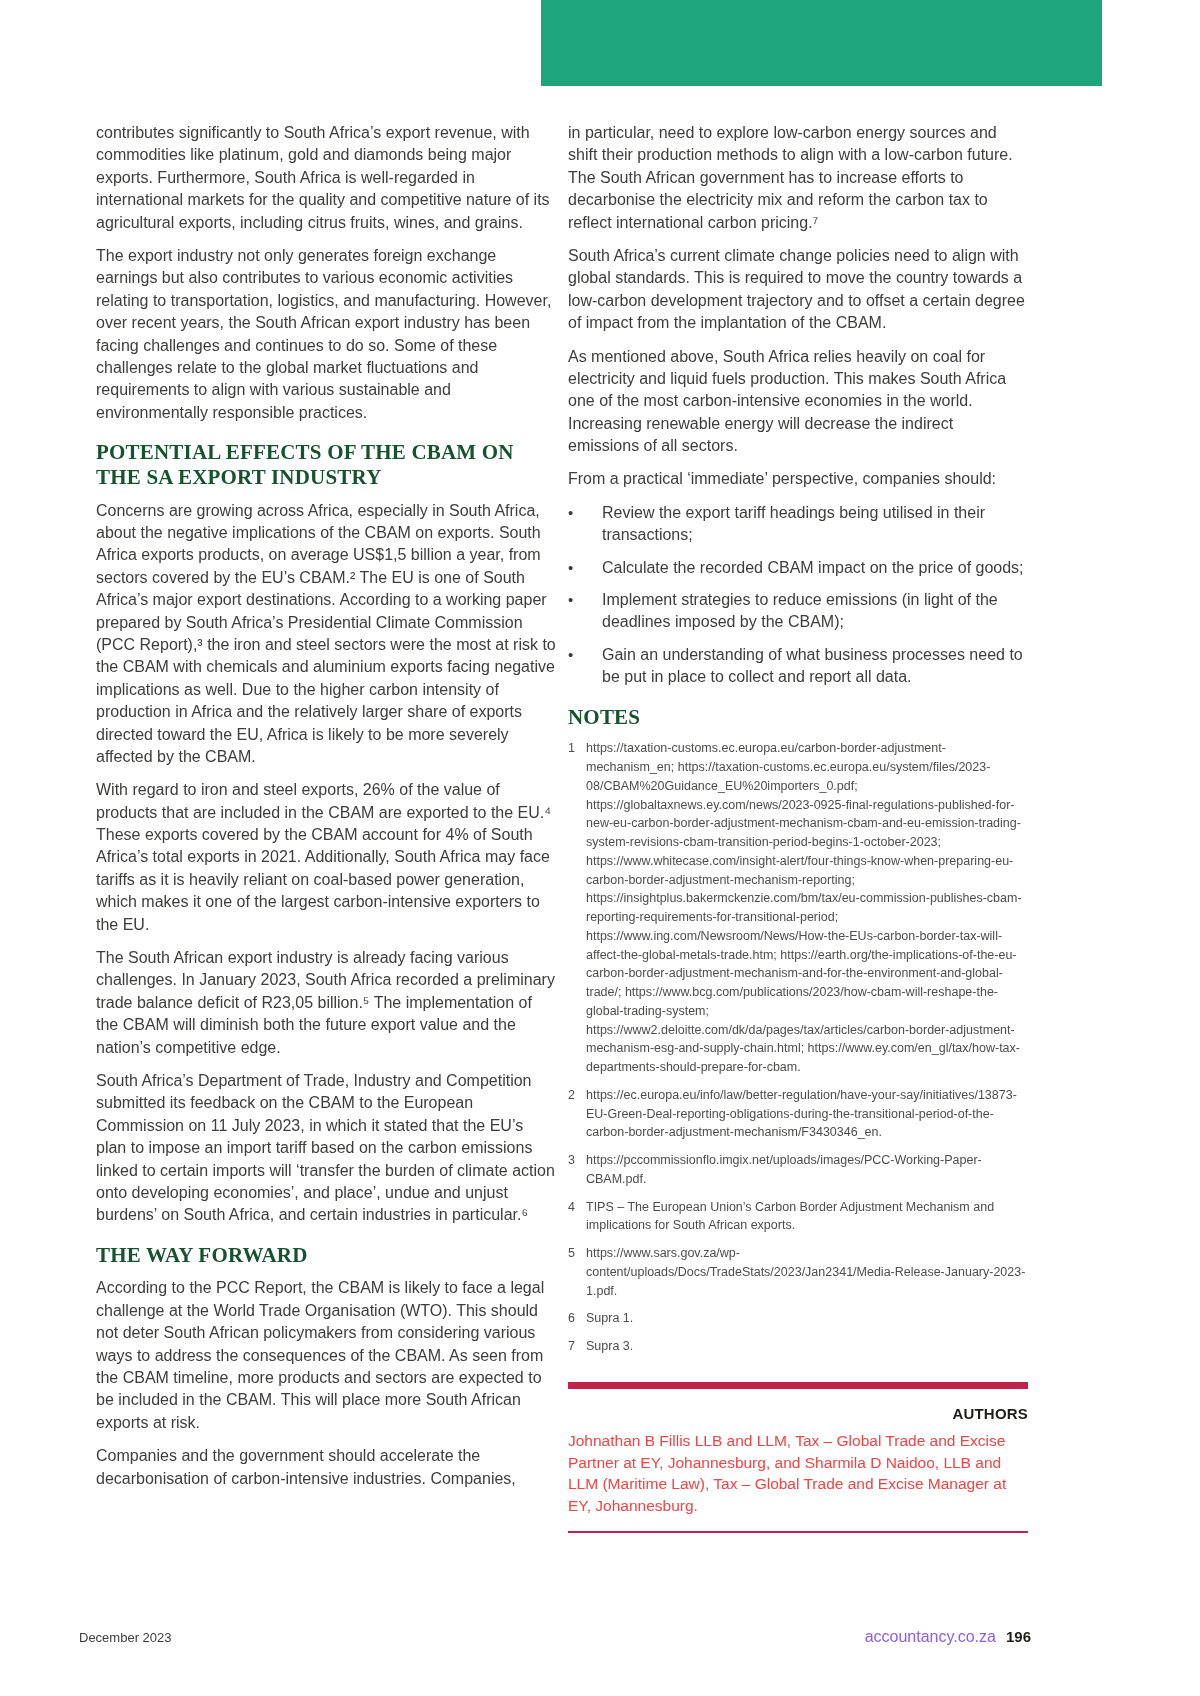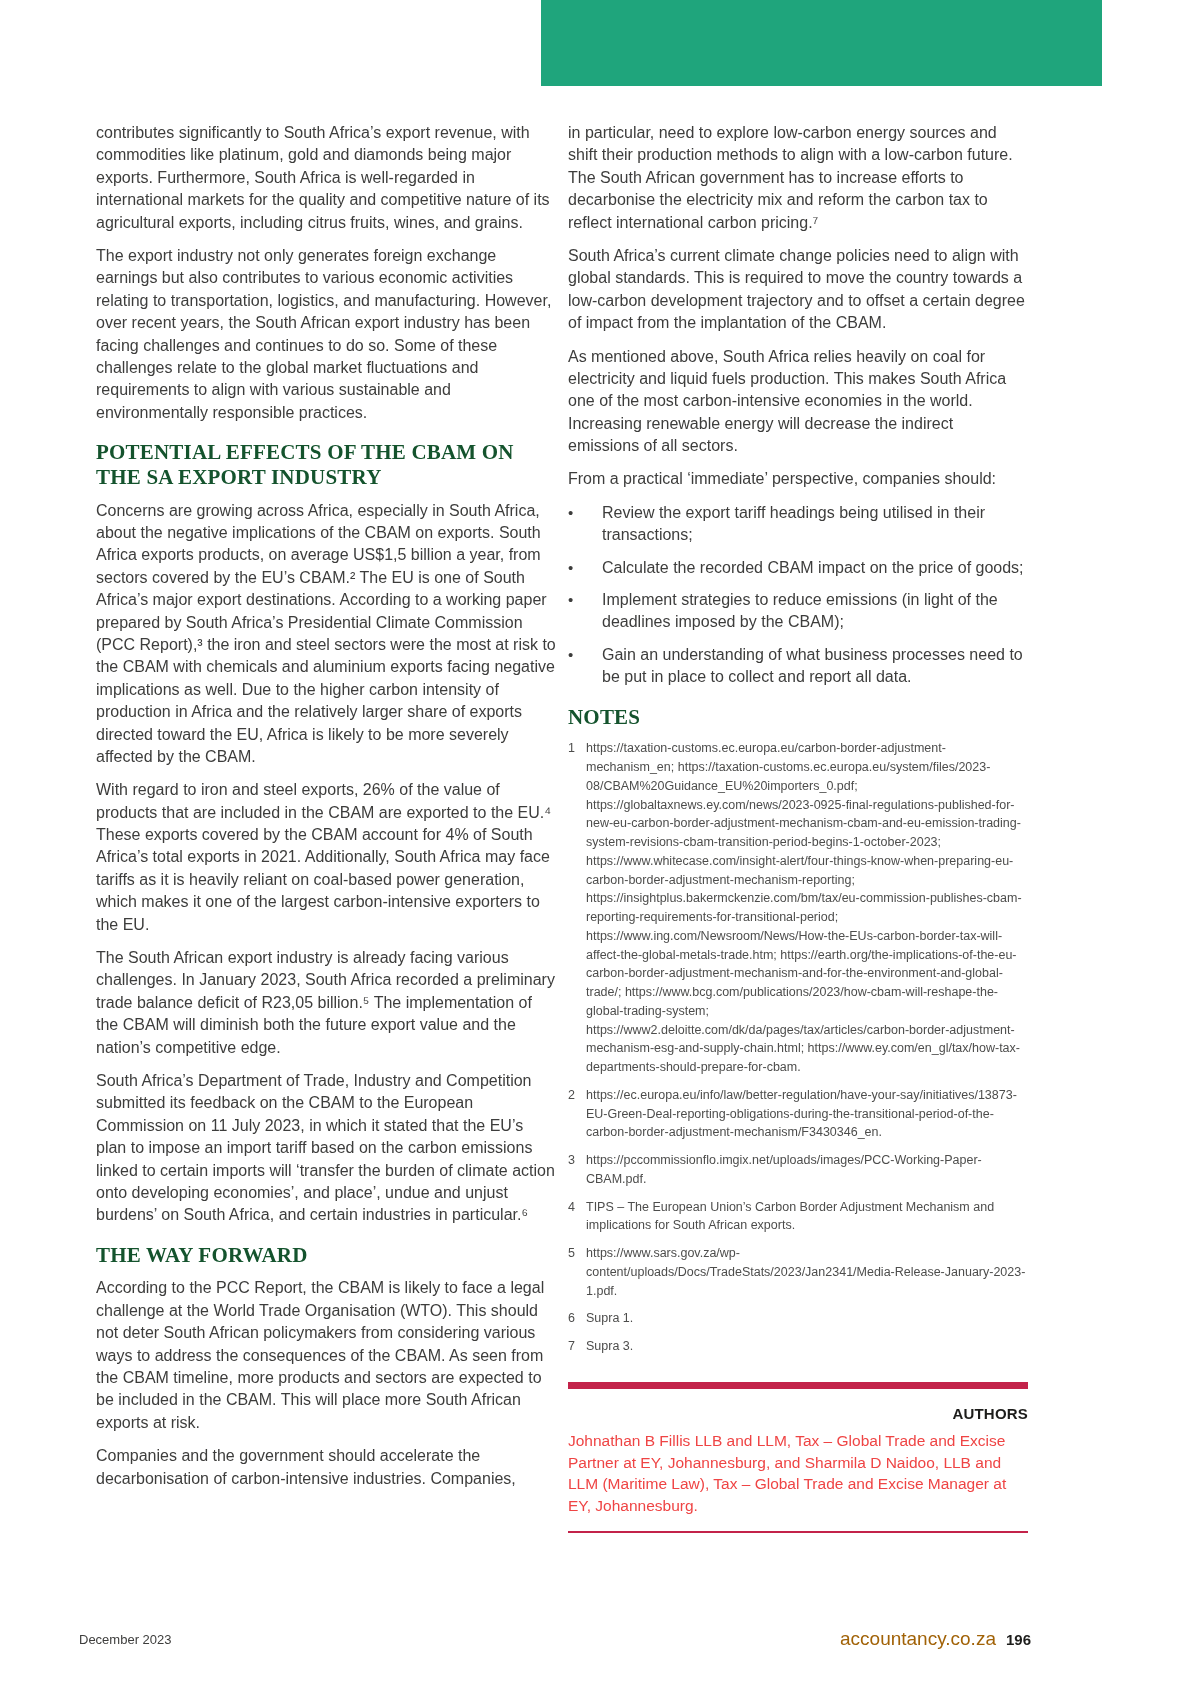--- a/index.html
+++ b/index.html
@@ -108,21 +108,21 @@
     left: 72px;
     width: 952px;
     top: 1628px;
     display: flex;
     justify-content: space-between;
     align-items: center;
     font-size: 13px;
     color: #3d3d3c;
     margin-left: 7px;
   }
-  .footer .site { font-size: 19px; color: #a16207; }
+  .footer .site { font-size: 16px; color: #8b5cf6; }
   .footer .page-num {
     font-size: 15px;
     font-weight: bold;
     color: #1d1d1b;
     margin-left: 10px;
   }
 </style>
 </head>
 <body>
 

